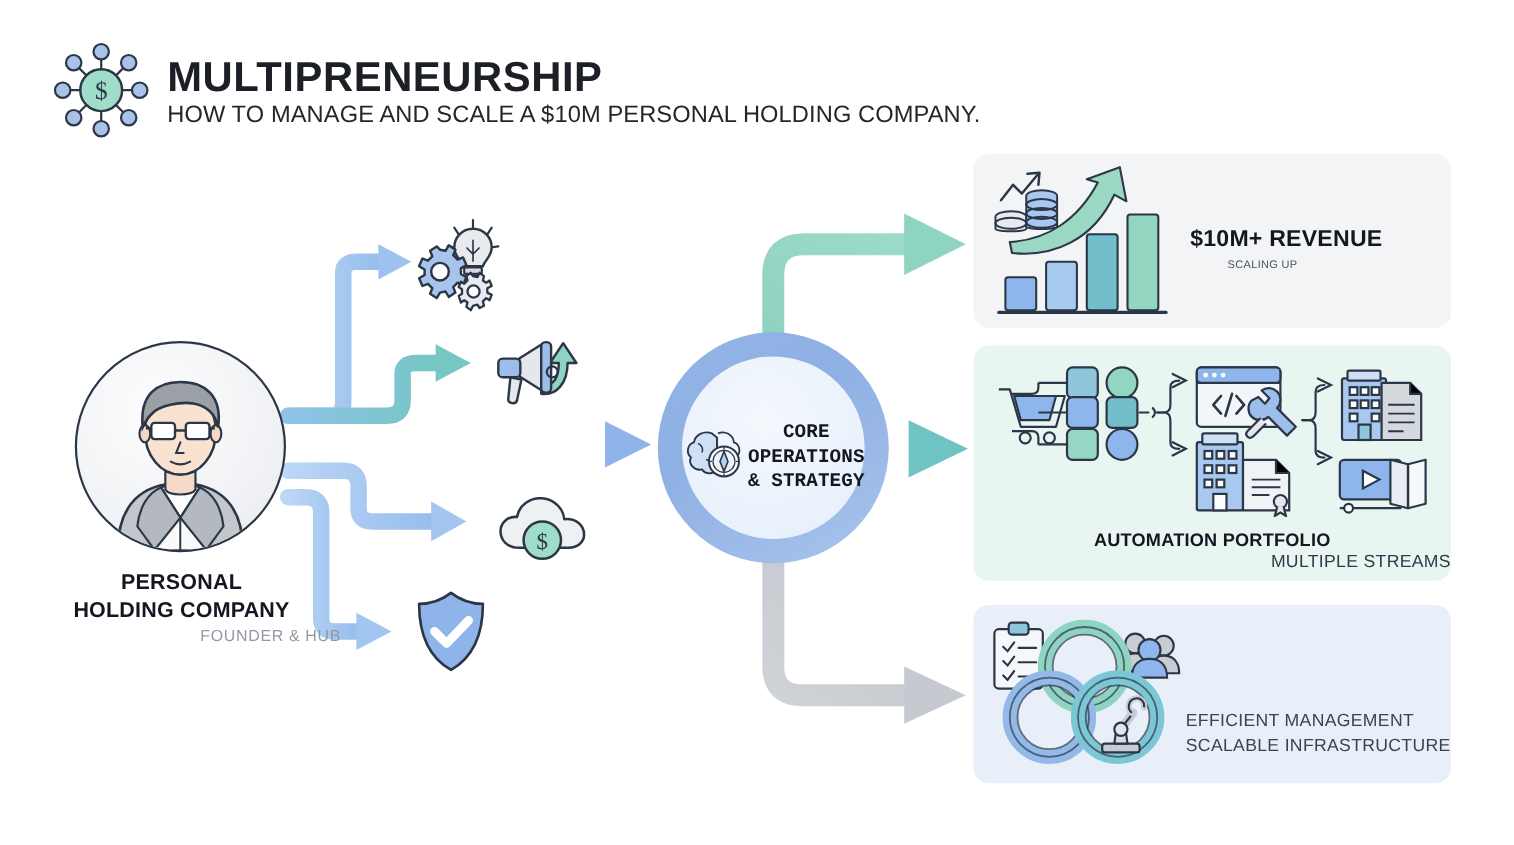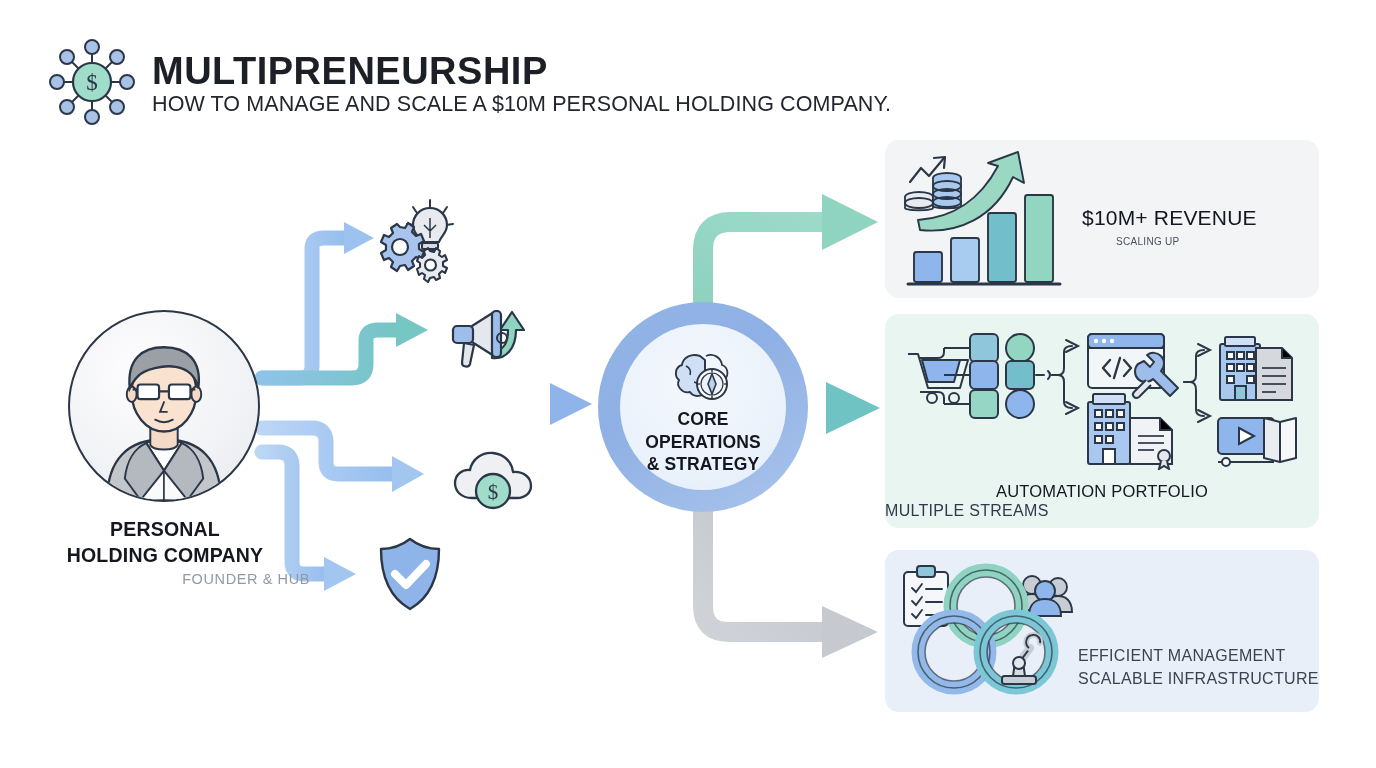--- a/index.html
+++ b/index.html
@@ -47,47 +47,48 @@
   .core-circle {
     position: absolute; left: 598px; top: 302px;
     width: 210px; height: 210px; border-radius: 50%;
     background: linear-gradient(150deg,#93b4e6 0%, #8fb0e4 40%, #a9c4ec 100%);
     display: flex; align-items: center; justify-content: center;
     box-shadow: 0 0 0 0 rgba(0,0,0,0);
   }
   .core-inner {
     width: 166px; height: 166px; border-radius: 50%;
     background: radial-gradient(circle at 45% 35%, #f4f8fd 0%, #e9f1fb 70%, #e3edfa 100%);
-    display: flex; flex-direction: column; align-items: center; justify-content: center;
+    display: flex; flex-direction: row; align-items: center; justify-content: flex-end;
     padding-top: 14px;
+    font-family: Liberation Mono, monospace;
   }
   .core-text {
     margin-top: 4px; text-align: center;
     font-size: 17.5px; font-weight: 700; line-height: 22.5px;
     color: #14171f; letter-spacing: .1px;
   }
 
   
   .card { position: absolute; border-radius: 14px; }
   #card1 { left: 885px; top: 140px;  width: 434px; height: 158px; background: #f3f4f6; }
   #card2 { left: 885px; top: 314px;  width: 434px; height: 214px; background: #e8f5f0; }
   #card3 { left: 885px; top: 550px;  width: 434px; height: 162px; background: #e9eff9; }
 
   .card-title {
-    position: absolute; font-weight: 400; color: #14171f; letter-spacing: .2px;
+    position: absolute; font-weight: 700; color: #14171f; letter-spacing: .2px;
   }
   .card-sub {
     position: absolute; font-weight: 400; color: #3c4250; letter-spacing: .3px;
   }
 
   #c1-title { left: 1082px; top: 206px; font-size: 21px; }
   #c1-sub   { left: 1082px; top: 236px; font-size: 10px; color:#4a505c;margin-left:34px; }
 
   #c2-title { left: 885px; top: 482px; width: 434px; text-align:center; font-size: 16.5px; }
-  #c2-sub   { left: 885px; top: 502px; width: 434px; text-align:left; font-size: 16px; color:#33394a; }
+  #c2-sub   { left: 885px; top: 502px; width: 434px; text-align:right; font-size: 16px; color:#33394a; }
 
   #c3-title { left: 1078px; top: 588px; font-size: 21px; line-height: 25px; }
   #c3-sub   { left: 1078px; top: 644px; font-size: 16px; line-height: 23px; color:#3c4250; }
 
   .svg-layer { position: absolute; left:0; top:0; width:1376px; height:768px; pointer-events:none; }
   .ic { position: absolute; }
 </style>
 </head>
 <body>
 

